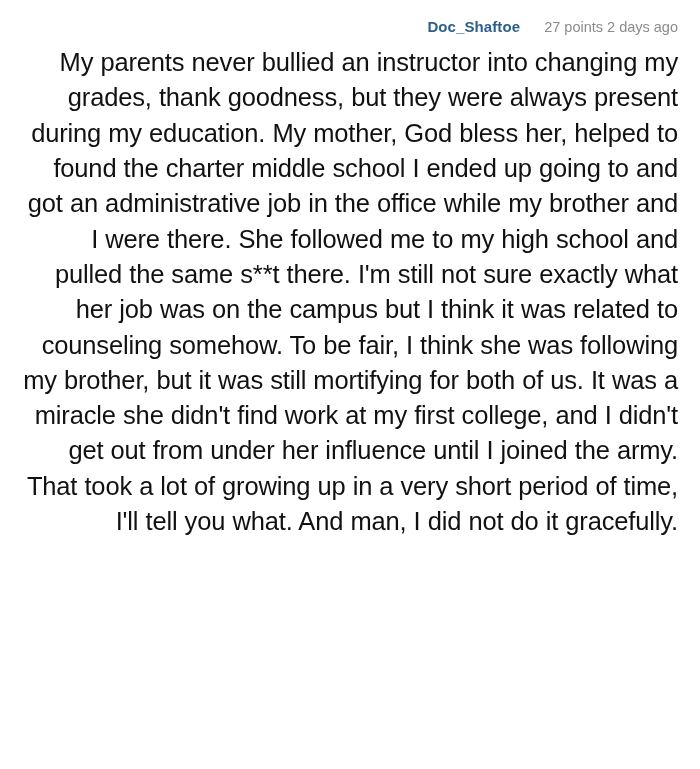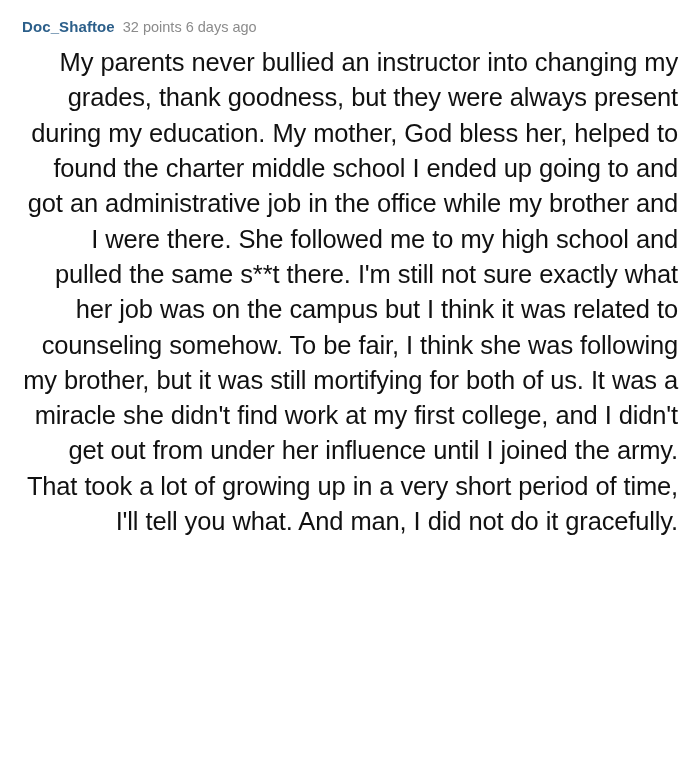--- a/index.html
+++ b/index.html
@@ -15,23 +15,24 @@
     -webkit-font-smoothing: antialiased;
   }
   .comment {
     box-sizing: border-box;
     width: 700px;
     padding: 18px 22px 0 22px;
   }
   .comment-meta {
     display: flex;
     align-items: baseline;
-    gap: 8px;
+    gap: 24px;
     margin-bottom: 10px;
     white-space: nowrap;
+    justify-content: flex-end;
   }
   .author {
     font-size: 15px;
     font-weight: bold;
     color: #2c5f8a;
     letter-spacing: 0.1px;
   }
   .meta-details {
     font-size: 14.5px;
     color: #8b8b8b;
@@ -45,16 +46,16 @@
     word-spacing: 0.2px;
     text-align: right;
   }
 </style>
 </head>
 <body>
 
 <div class="comment">
   <div class="comment-meta">
     <span class="author">Doc_Shaftoe</span>
-    <span class="meta-details">32 points 6 days ago</span>
+    <span class="meta-details">27 points 2 days ago</span>
   </div>
   <div class="comment-body">My parents never bullied an instructor into changing my grades, thank goodness, but they were always present during my education. My mother, God bless her, helped to found the charter middle school I ended up going to and got an administrative job in the office while my brother and I were there. She followed me to my high school and pulled the same s**t there. I'm still not sure exactly what her job was on the campus but I think it was related to counseling somehow. To be fair, I think she was following my brother, but it was still mortifying for both of us. It was a miracle she didn't find work at my first college, and I didn't get out from under her influence until I joined the army. That took a lot of growing up in a very short period of time, I'll tell you what. And man, I did not do it gracefully.</div>
 </div>
 
 </body></html>

